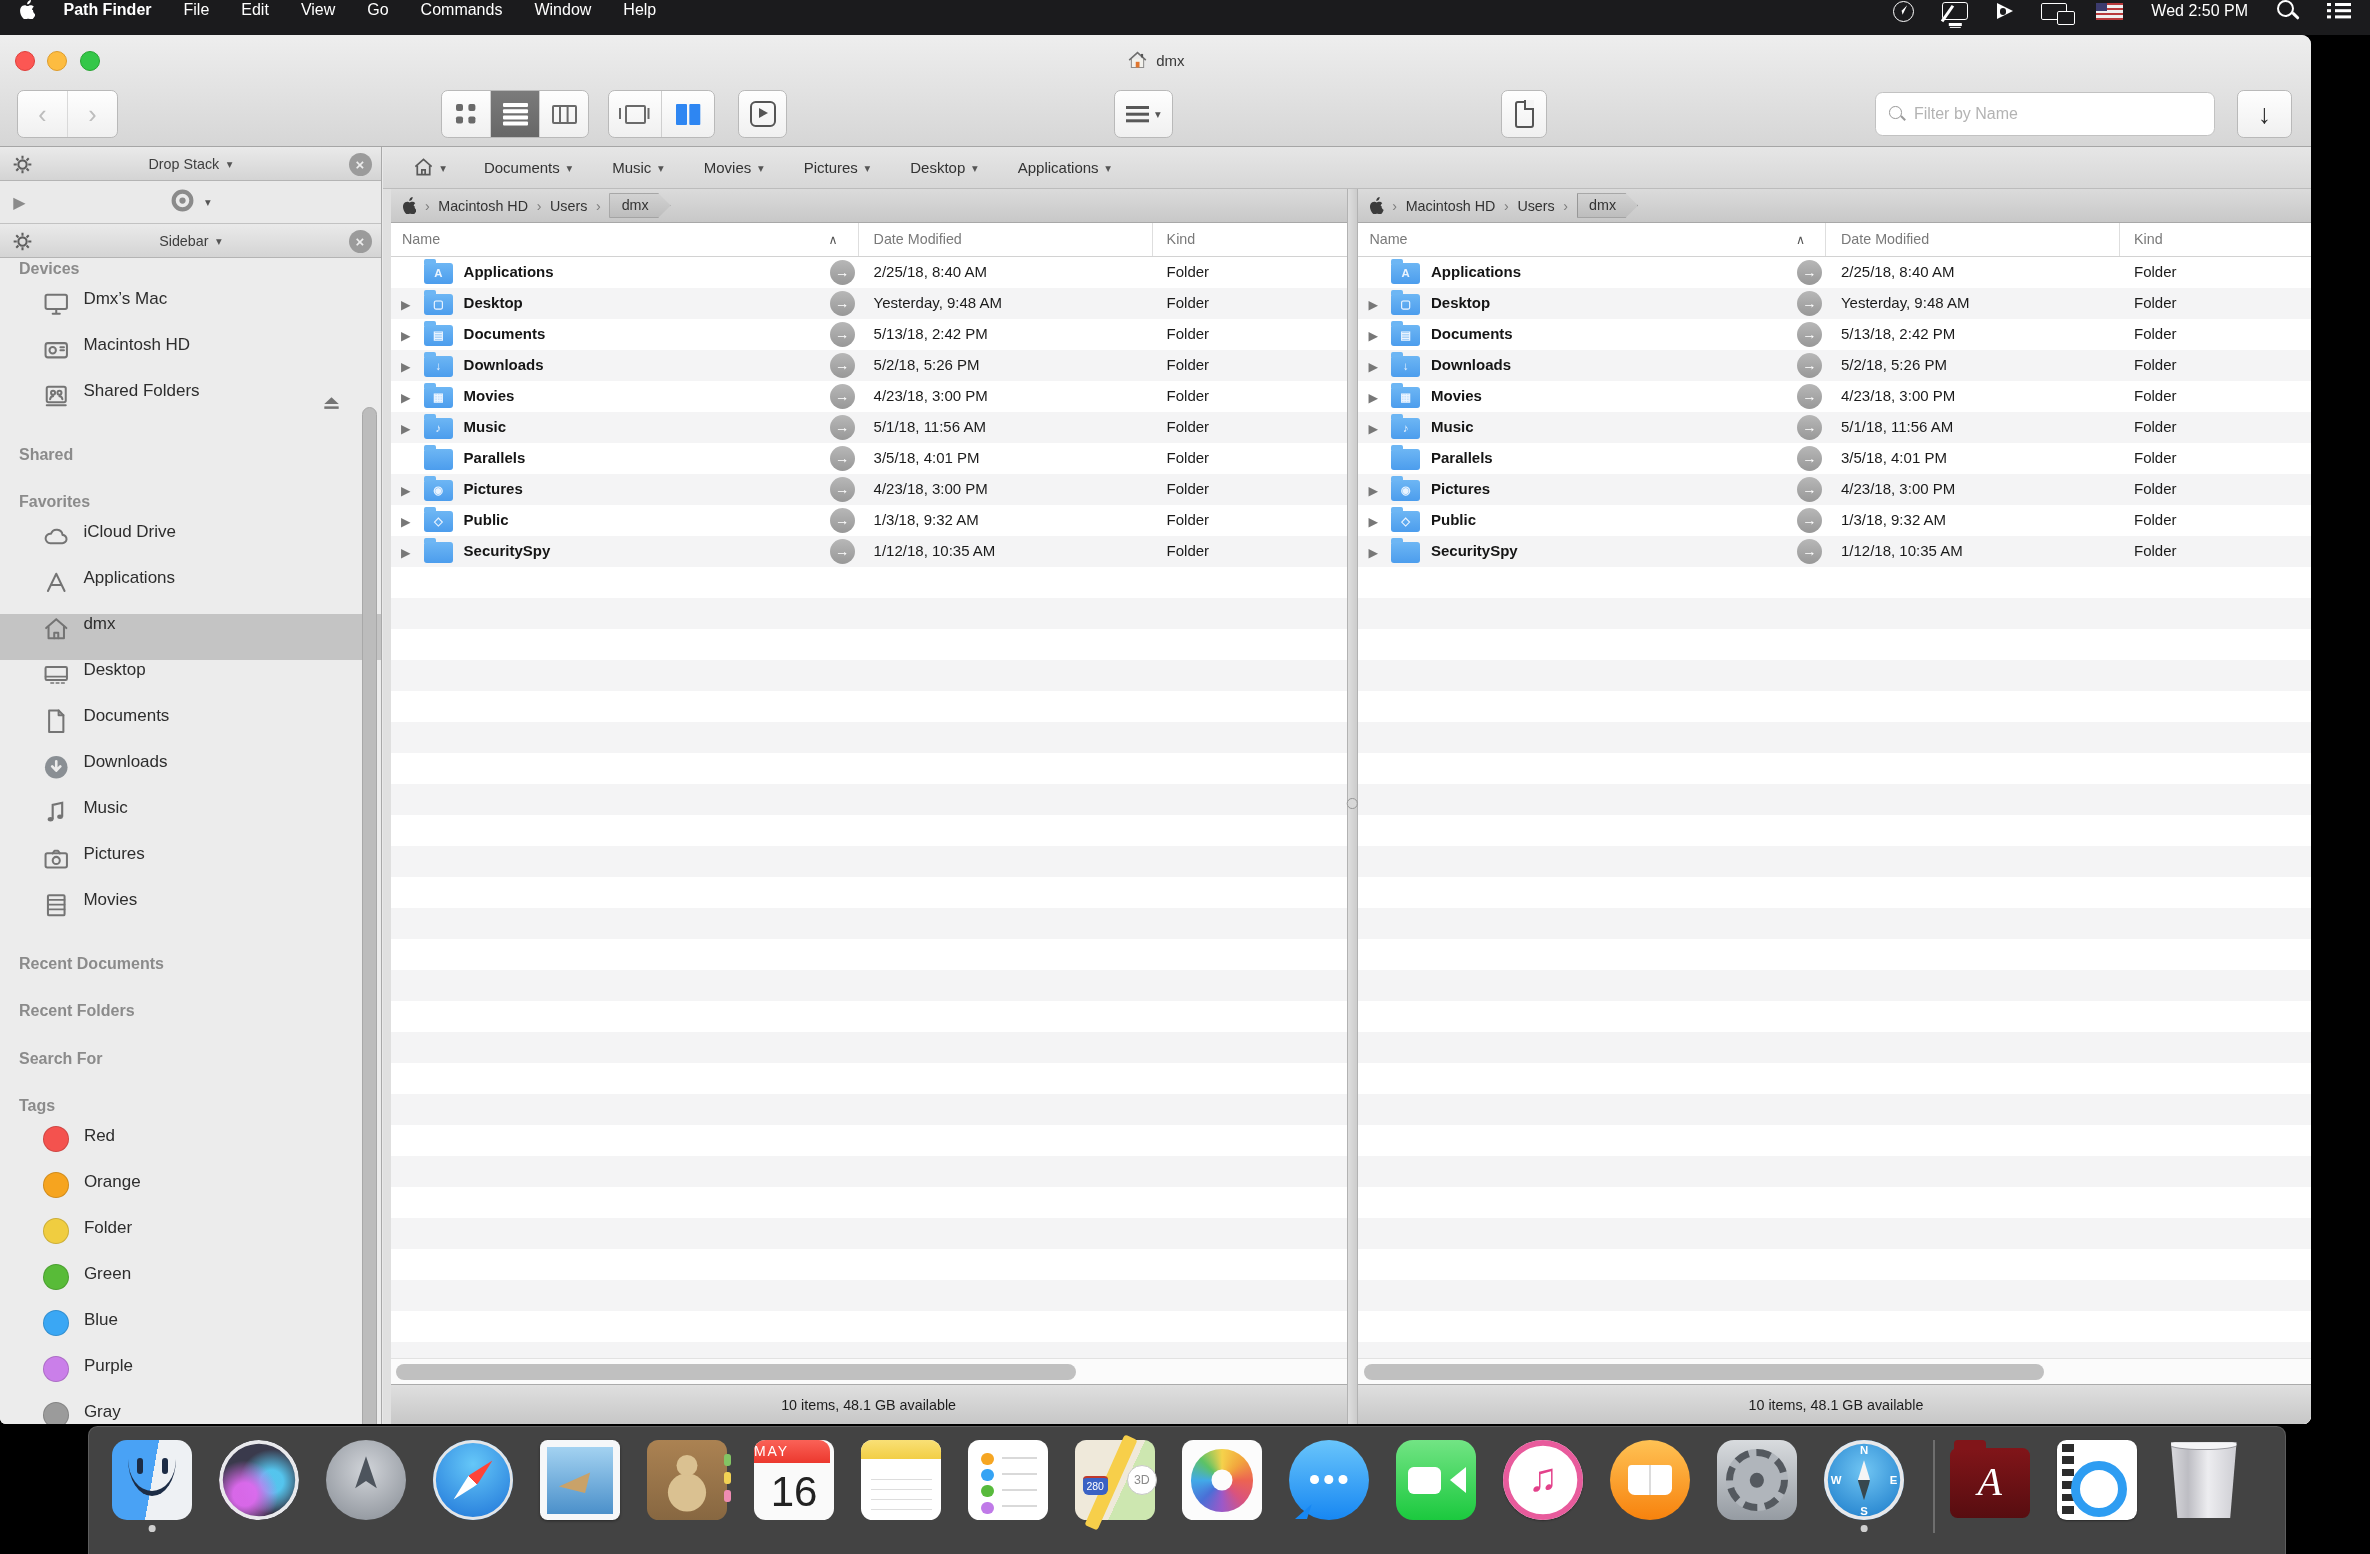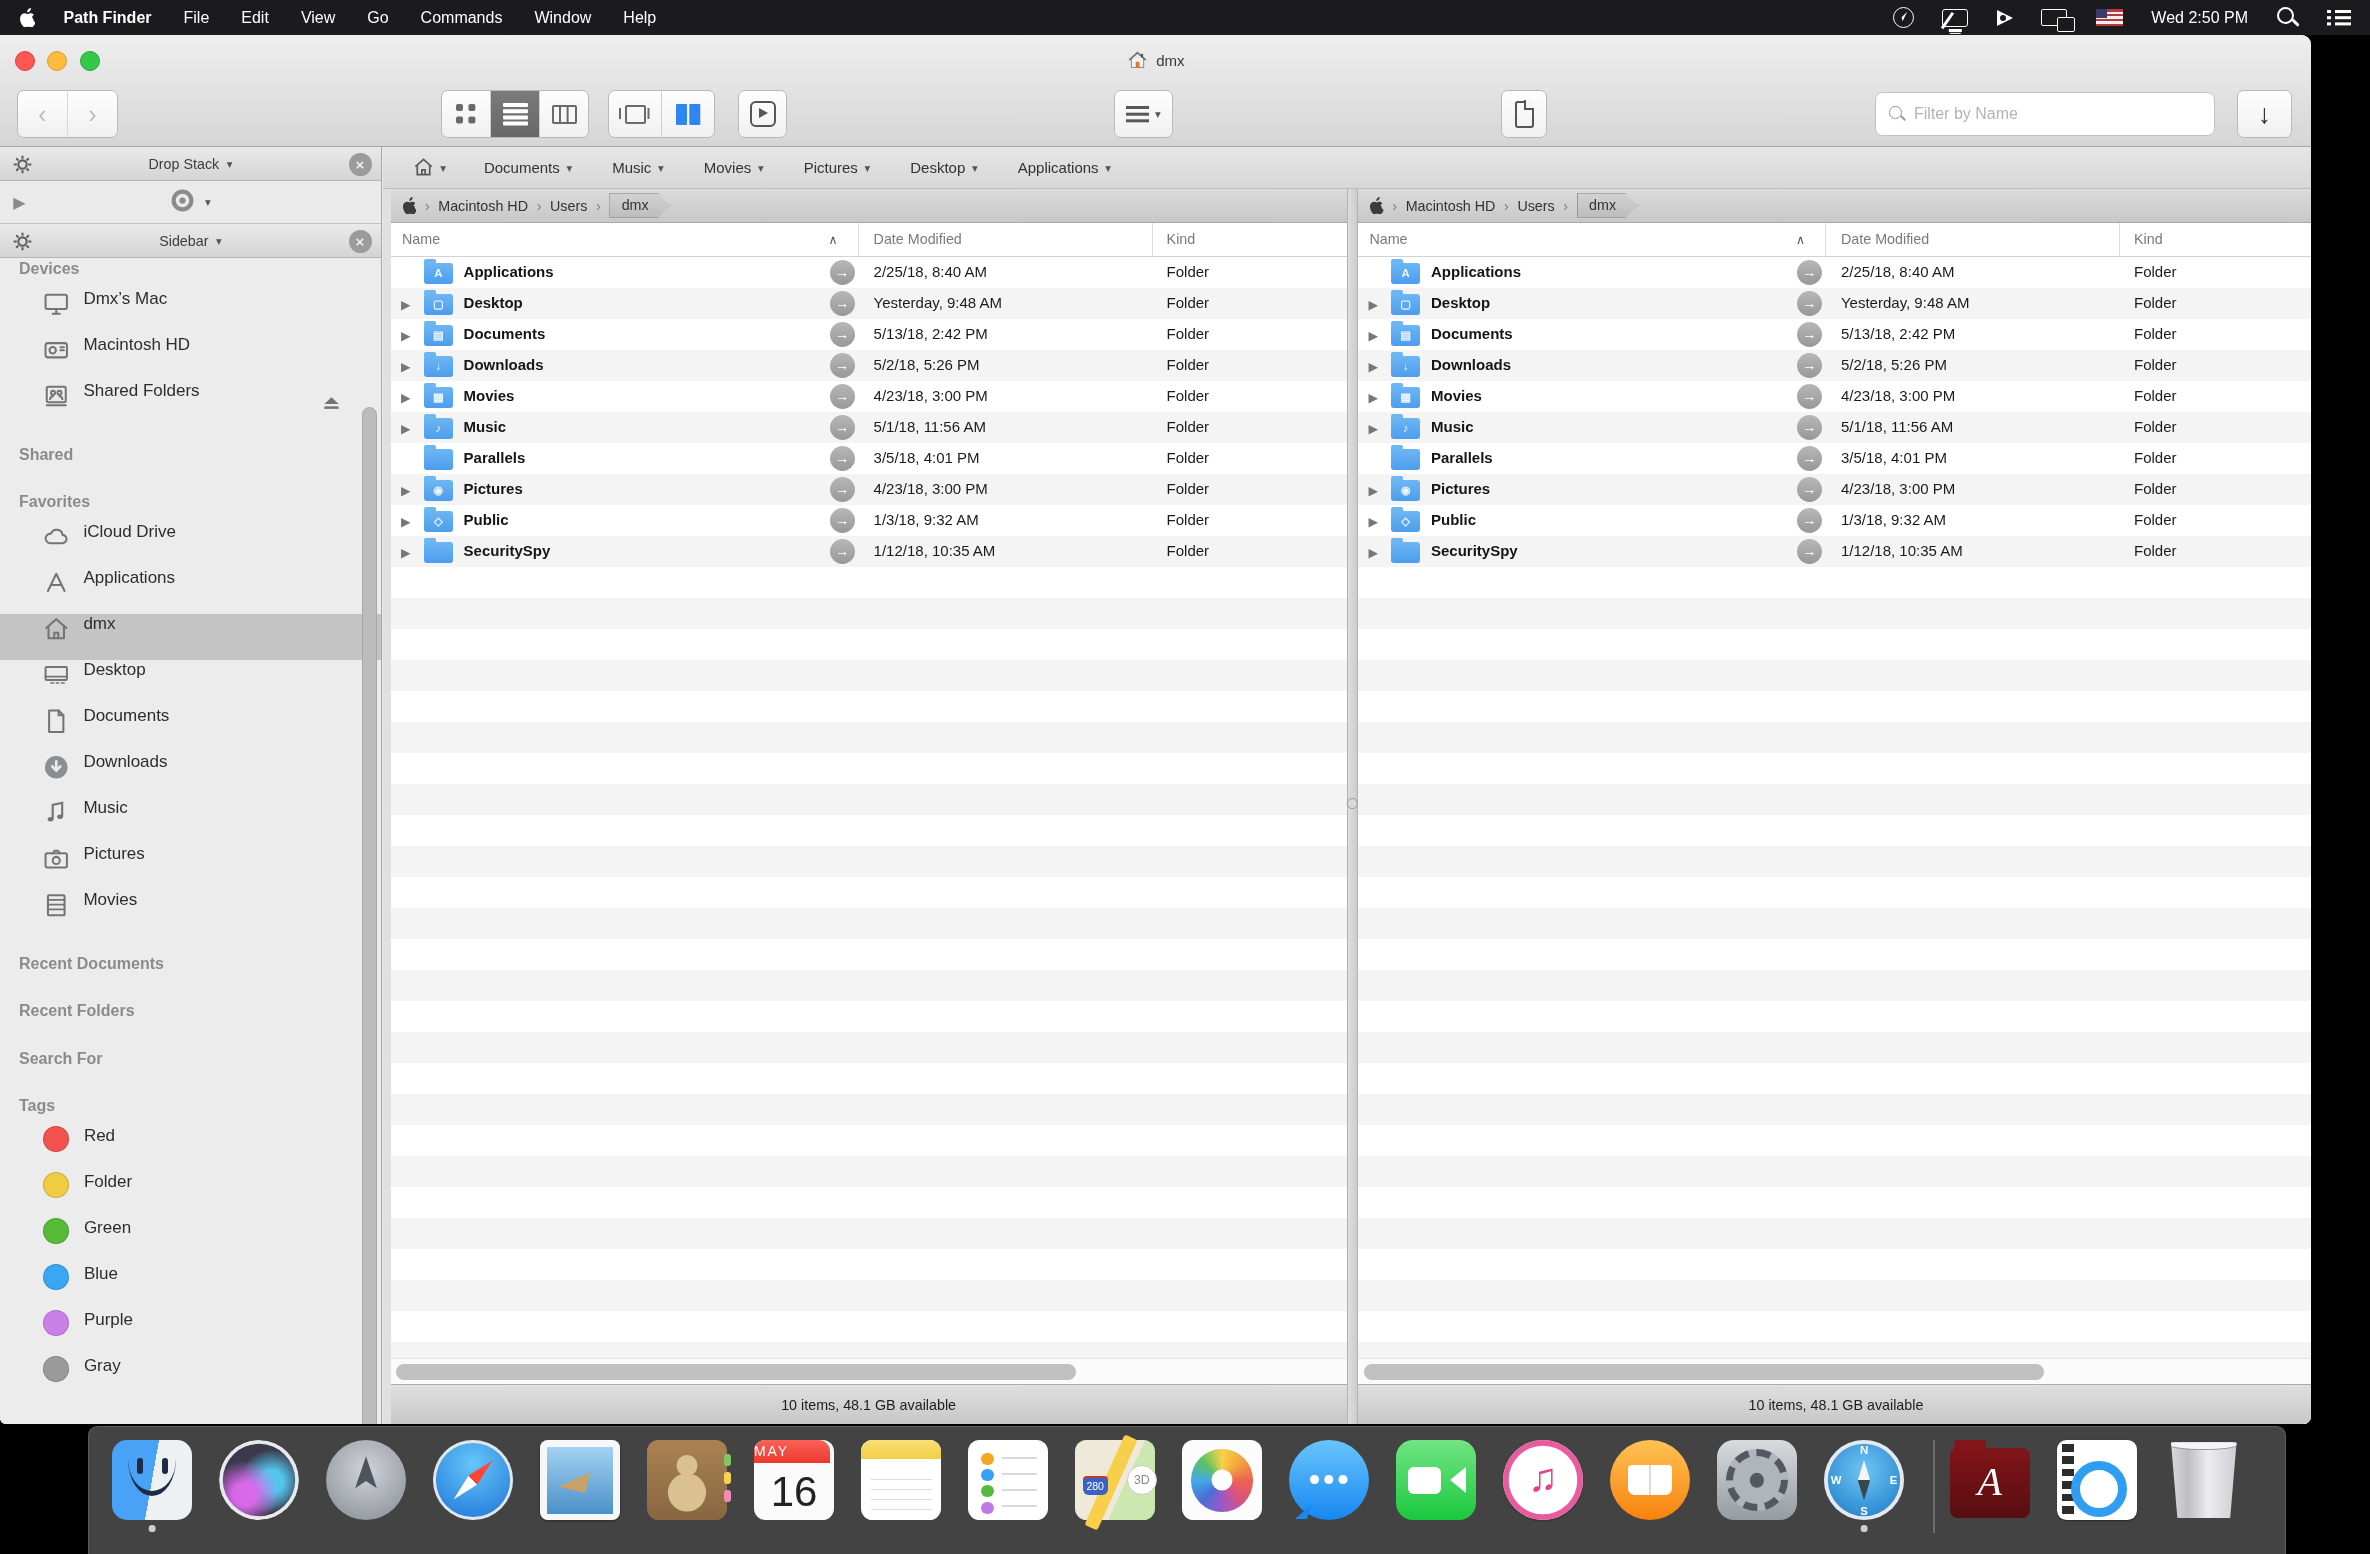--- a/index.html
+++ b/index.html
@@ -1,21 +1,21 @@
 <!DOCTYPE html>
 <html style="font-size:15px"><head>
 <meta charset="utf-8">
 <style>
   * { box-sizing: border-box; }
   html,body { margin:0; padding:0; width:2370px; height:1554px; background:#000;
     font-family:"Liberation Sans", sans-serif; overflow:hidden; position:relative; }
 
   
   .menubar { position:absolute; left:0; top:0; width:2370px; height:35px; background:#1b1b1d;
-    color:#fff; display:flex; align-items:center; font-size:16px; padding:0 19px; z-index:50; }
+    color:#fff; display:flex; align-items:flex-start; font-size:16px; padding:0 19px; z-index:50; }
   .mb-left { display:flex; align-items:center; }
   .apple-logo svg { width:16px; height:19px; fill:#fff; display:block; }
   .mb-app { font-weight:bold; margin-left:28.5px; }
   .mb-menu { margin-left:32px; }
   .mb-right { margin-left:auto; display:flex; align-items:center; }
   .mb-right > * { margin-left:28.5px; }
   .mb-clock { font-size:16px; }
 
   .mi { position:relative; display:inline-block; }
   .mi-location { width:21px; height:21px; border:1.9px solid #fff; border-radius:50%; }
@@ -542,20 +542,24 @@
           </div>
           <div class="sb-header">Recent Documents</div>
           <div class="sb-header">Recent Folders</div>
           <div class="sb-header">Search For</div>
           <div class="sb-header">Tags</div>
           <div class="sb-item">
             <span class="tag-dot" style="background: rgb(244, 82, 78);"></span>
             <span>Red</span>
           </div>
           <div class="sb-item">
+            <span class="tag-dot" style="background: rgb(246, 164, 31);"></span>
+            <span>Orange</span>
+          </div>
+          <div class="sb-item">
             <span class="tag-dot" style="background: rgb(240, 205, 64);"></span>
             <span>Folder</span>
           </div>
           <div class="sb-item">
             <span class="tag-dot" style="background: rgb(88, 187, 56);"></span>
             <span>Green</span>
           </div>
           <div class="sb-item">
             <span class="tag-dot" style="background: rgb(58, 167, 244);"></span>
             <span>Blue</span>

